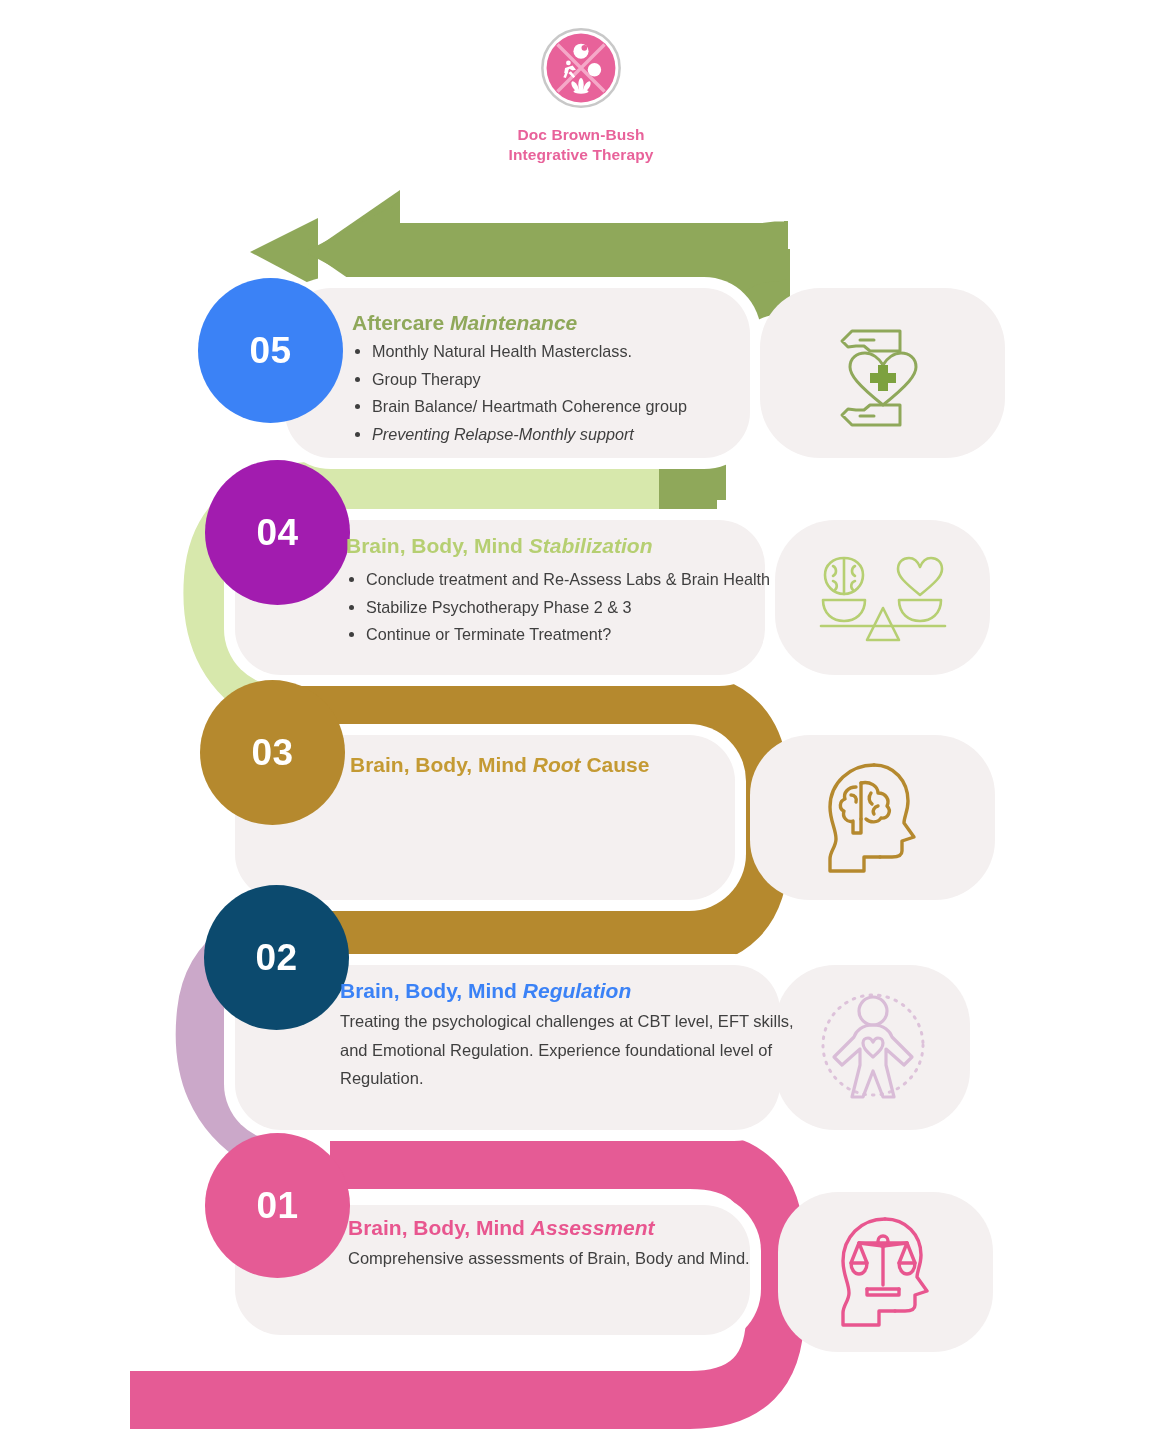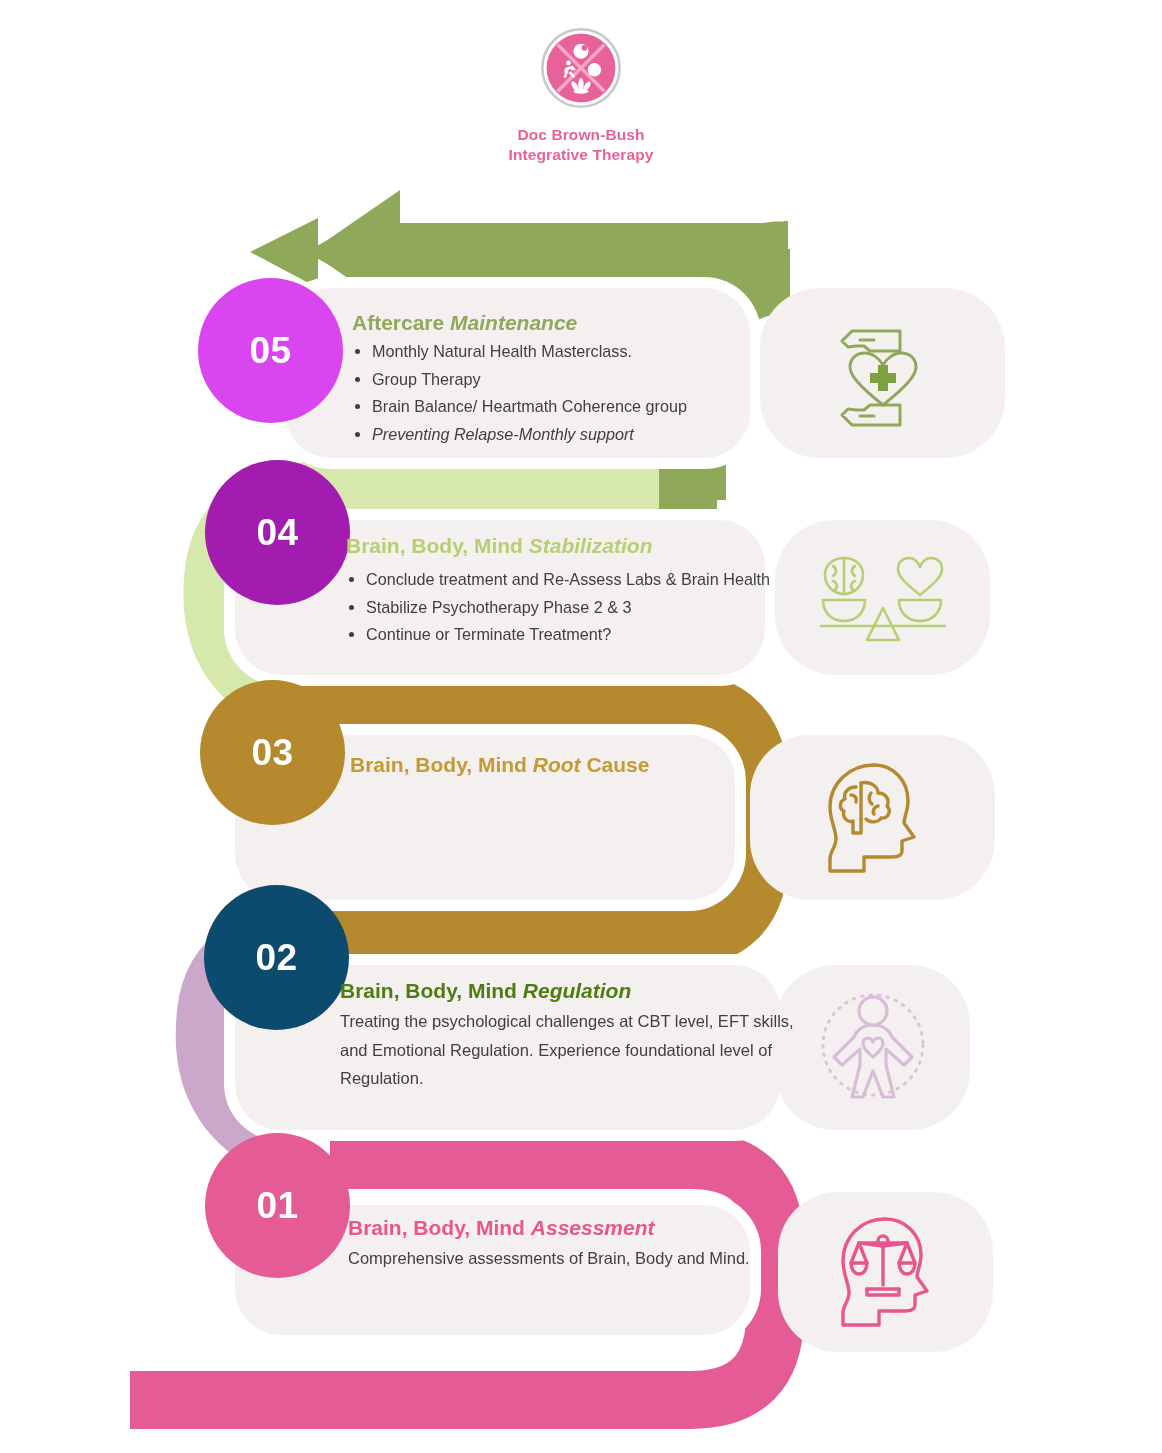--- a/index.html
+++ b/index.html
@@ -185,21 +185,21 @@
                    C 42 45, 49 40, 57 40
                    C 64 40, 71 45, 75 52
                    C 79 45, 86 40, 93 40
                    C 101 40, 108 45, 108 54
                    C 108 62, 100 72, 75 92 Z"></path>
         </g>
         <path d="M70 52 L80 52 L80 60 L88 60 L88 70 L80 70 L80 78 L70 78 L70 70 L62 70 L62 60 L70 60 Z" fill="#7da13f"></path>
       </svg>
     </div>
 
-    <div class="num-circle" style="left:198px;top:278px;width:145px;height:145px;background:#d946ef;font-size:37px;">
+    <div class="num-circle" style="left:198px;top:278px;width:145px;height:145px;background:#3b82f6;font-size:37px;">
       <span>05</span>
     </div>
 
     <div class="txt" style="left:352px;top:310px;width:390px;">
       <div class="title" style="color:#8fa85a;">
         <span>Aftercare </span><span class="it">Maintenance</span>
       </div>
       <ul class="bullets">
         <li>Monthly Natural Health Masterclass.</li>
         <li>Group Therapy</li>
@@ -328,21 +328,21 @@
                    C 75 64, 73 67, 65 74 Z"></path>
         </g>
       </svg>
     </div>
 
     <div class="num-circle" style="left:204px;top:885px;width:145px;height:145px;background:#0c4a6e;font-size:37px;">
       <span>02</span>
     </div>
 
     <div class="txt" style="left:340px;top:978px;width:455px;">
-      <div class="title" style="color:#4d7c0f;">
+      <div class="title" style="color:#3b82f6;">
         <span>Brain, Body, Mind </span><span class="it">Regulation</span>
       </div>
       <div class="para" style="margin-top:4px;">Treating the psychological challenges at CBT level, EFT skills, and Emotional Regulation. Experience foundational level of Regulation.</div>
     </div>
   </div>
 
   <div class="row">
     <div class="card" style="left:235px;top:1205px;width:515px;height:130px;"></div>
 
     <div class="icon-pod" style="left:778px;top:1192px;width:215px;height:160px;">

